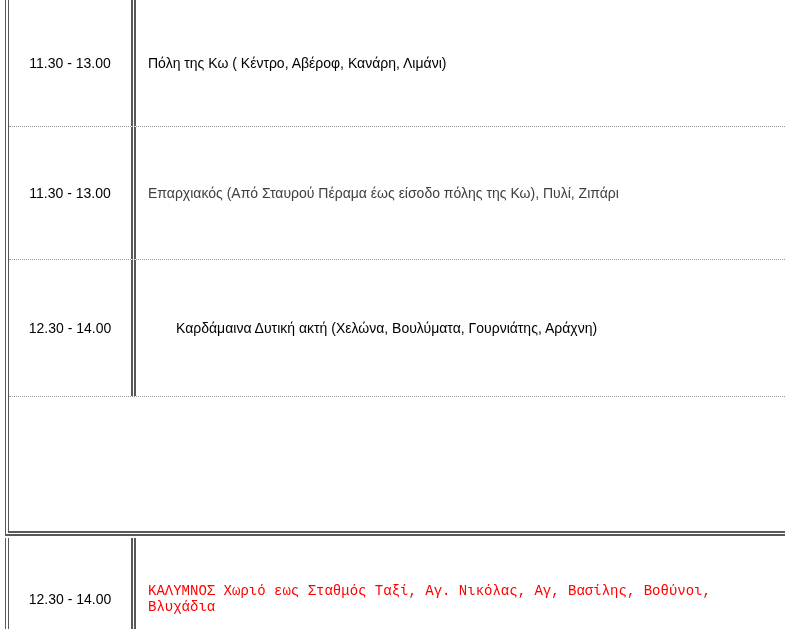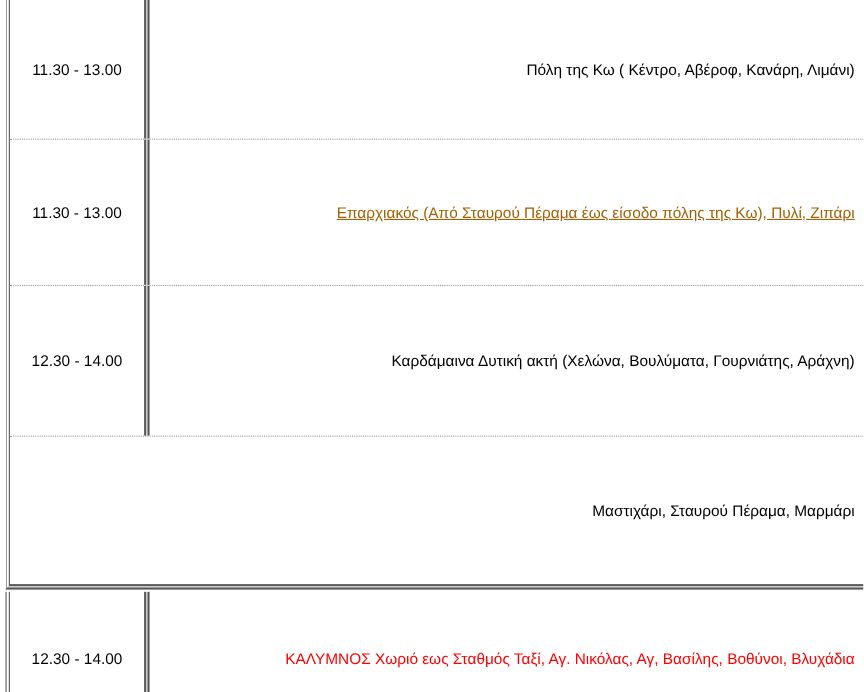--- a/index.html
+++ b/index.html
@@ -43,23 +43,22 @@
     border-right: 5px double #595959;
     display: flex;
     align-items: center;
     justify-content: center;
     text-align: center;
   }
   .cell-desc {
     flex: 1 1 auto;
     display: flex;
     align-items: center;
-    padding-left: 28px;
+    padding-left: 12px;
     padding-right: 8px;
-    justify-content: flex-end;
   }
 </style>
 </head>
 <body>
 
 <div class="sheet">
 
   <div class="section section-main">
 
     <div class="row dotted r1">
@@ -69,47 +68,44 @@
       <div class="cell-desc">
         <span style="color: rgb(0, 0, 0);">Πόλη της Κω ( Κέντρο, Αβέροφ, Κανάρη, Λιμάνι)</span>
       </div>
     </div>
 
     <div class="row dotted r2">
       <div class="cell-time">
         <span>11.30 - 13.00</span>
       </div>
       <div class="cell-desc">
-        <span style="color: #a16207; text-decoration: underline;">Επαρχιακός (Από Σταυρού Πέραμα έως είσοδο πόλης της Κω), Πυλί, Ζιπάρι</span>
+        <span style="color: #404040;">Επαρχιακός (Από Σταυρού Πέραμα έως είσοδο πόλης της Κω), Πυλί, Ζιπάρι</span>
       </div>
     </div>
 
     <div class="row dotted r3">
       <div class="cell-time">
         <span>12.30 - 14.00</span>
       </div>
       <div class="cell-desc">
         <span style="color: rgb(0, 0, 0); margin-left: 28px;">Καρδάμαινα Δυτική ακτή (Χελώνα, Βουλύματα, Γουρνιάτης, Αράχνη)</span>
       </div>
     </div>
 
     <div class="row r4">
-      <div class="cell-desc">
-        <span style="color: rgb(0, 0, 0);">Μαστιχάρι, Σταυρού Πέραμα, Μαρμάρι</span>
-      </div>
     </div>
 
   </div>
 
   <div class="section section-kalymnos">
 
     <div class="row r5">
       <div class="cell-time">
         <span>12.30 - 14.00</span>
       </div>
       <div class="cell-desc">
-        <span style="color: rgb(255, 0, 0);">ΚΑΛΥΜΝΟΣ Χωριό εως Σταθμός Ταξί, Αγ. Νικόλας, Αγ, Βασίλης, Βοθύνοι, Βλυχάδια</span>
+        <span style="color: rgb(255, 0, 0); font-family: Liberation Mono, monospace;">ΚΑΛΥΜΝΟΣ Χωριό εως Σταθμός Ταξί, Αγ. Νικόλας, Αγ, Βασίλης, Βοθύνοι, Βλυχάδια</span>
       </div>
     </div>
 
   </div>
 
 </div>
 
 </body></html>

